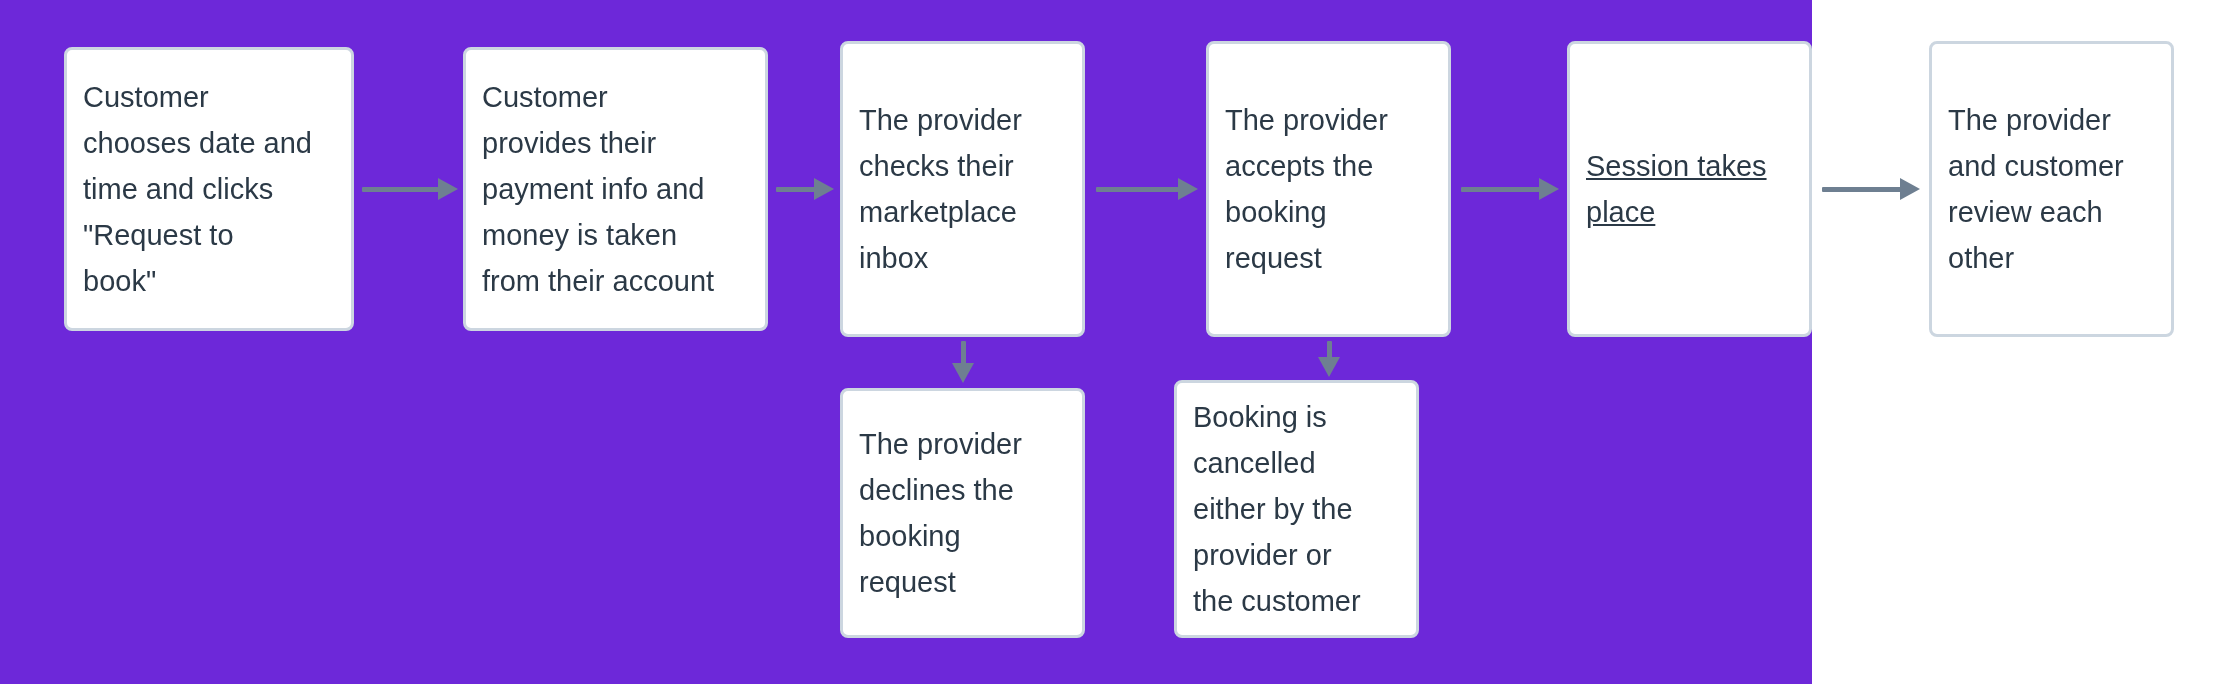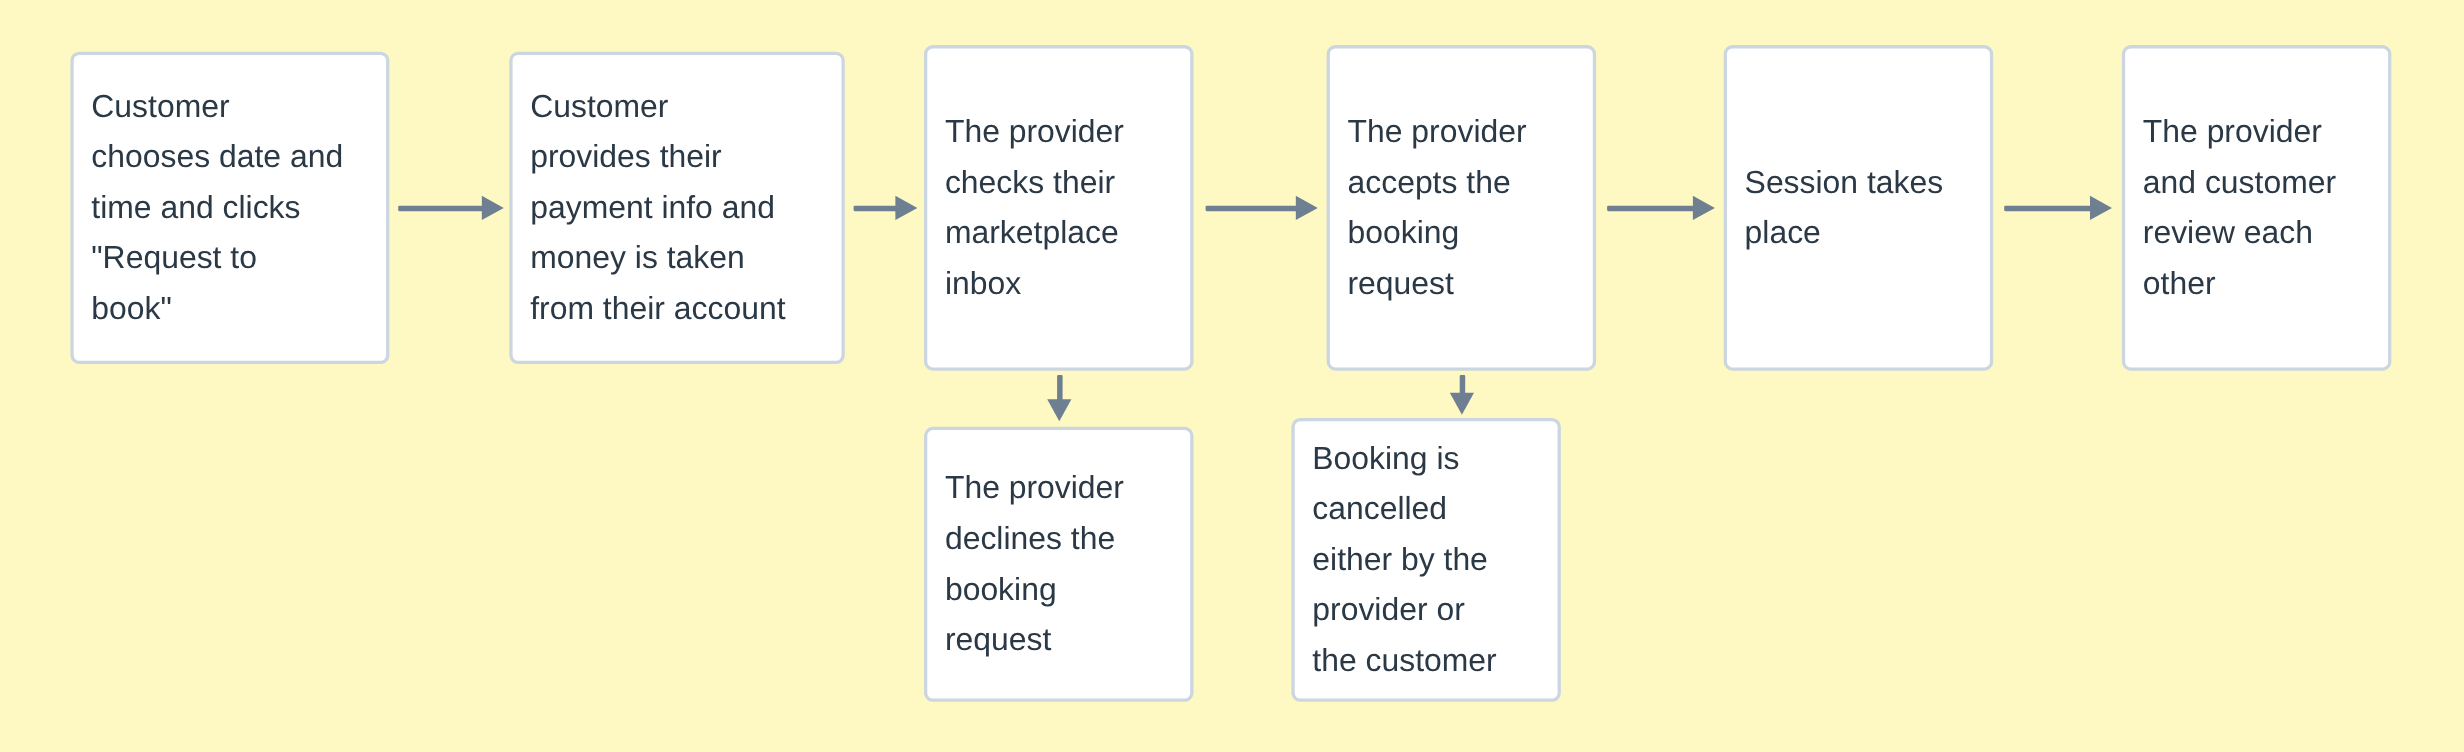--- a/index.html
+++ b/index.html
@@ -8,23 +8,23 @@
     background: #ffffff;
   }
   body {
     width: 2240px;
     height: 684px;
     font-family: "Liberation Sans", sans-serif;
     overflow: hidden;
   }
   #canvas {
     position: relative;
-    width: 2240px;
+    width: 1812px;
     height: 684px;
-    background: #fef9c3;
+    background: #6d28d9;
   }
   .node {
     position: absolute;
     box-sizing: border-box;
     background: #ffffff;
     border: 3px solid #ccd6e0;
     border-radius: 8px;
     display: flex;
     align-items: center;
     justify-content: flex-start;
@@ -110,21 +110,21 @@
 marketplace
 inbox</span>
     </div>
     <div class="node" style="left: 1206px; top: 41px; width: 245px; height: 296px; border-color: rgb(204, 214, 224); background: rgb(255, 255, 255);">
       <span class="node-label" style="color: rgb(43, 57, 70);">The provider
 accepts the
 booking
 request</span>
     </div>
     <div class="node" style="left: 1567px; top: 41px; width: 245px; height: 296px; border-color: rgb(204, 214, 224); background: rgb(255, 255, 255);">
-      <span class="node-label" style="color: rgb(43, 57, 70);">Session takes
+      <span class="node-label" style="color: rgb(43, 57, 70); text-decoration: underline;">Session takes
 place</span>
     </div>
     <div class="node" style="left: 1929px; top: 41px; width: 245px; height: 296px; border-color: rgb(204, 214, 224); background: rgb(255, 255, 255);">
       <span class="node-label" style="color: rgb(43, 57, 70);">The provider
 and customer
 review each
 other</span>
     </div>
     <div class="node" style="left: 840px; top: 388px; width: 245px; height: 250px; border-color: rgb(204, 214, 224); background: rgb(255, 255, 255);">
       <span class="node-label" style="color: rgb(43, 57, 70);">The provider

